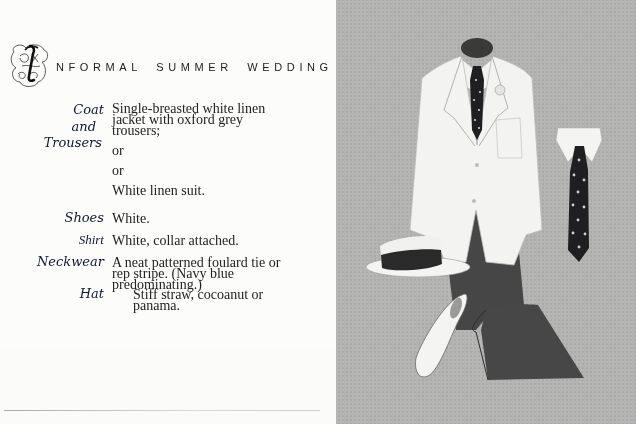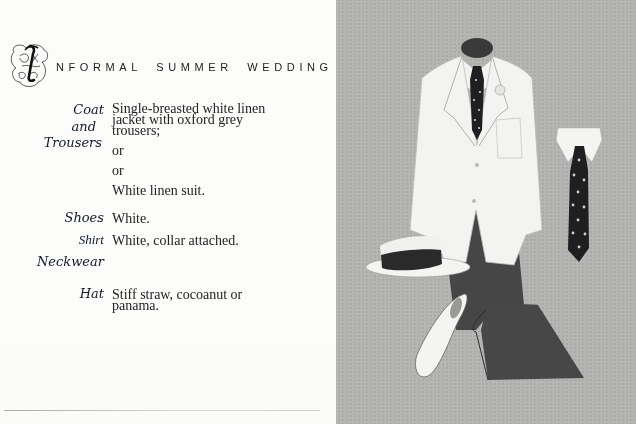--- a/index.html
+++ b/index.html
@@ -100,23 +100,26 @@
 
       <div class="entry" style="height:22px;">
         <div class="label" style="top:-2px;font-family:Liberation Serif, serif;">Shirt</div>
         <div class="desc">
           <p>White, collar attached.</p>
         </div>
       </div>
 
       <div class="entry" style="height:32px;">
         <div class="label" style="top:-2px;">Neckwear</div>
+        <div class="desc">
+          <p>A neat patterned foulard tie or rep stripe. (Navy blue predominating.)</p>
+        </div>
       </div>
 
-      <div class="entry" style="height:22px;">
+      <div class="entry" style="height:22px;padding-left:21px;">
         <div class="label" style="top:-2px;">Hat</div>
         <div class="desc">
           <p>Stiff straw, cocoanut or panama.</p>
         </div>
       </div>
     </div>
 
     <div class="bottom-rule"></div>
   </div>
 

